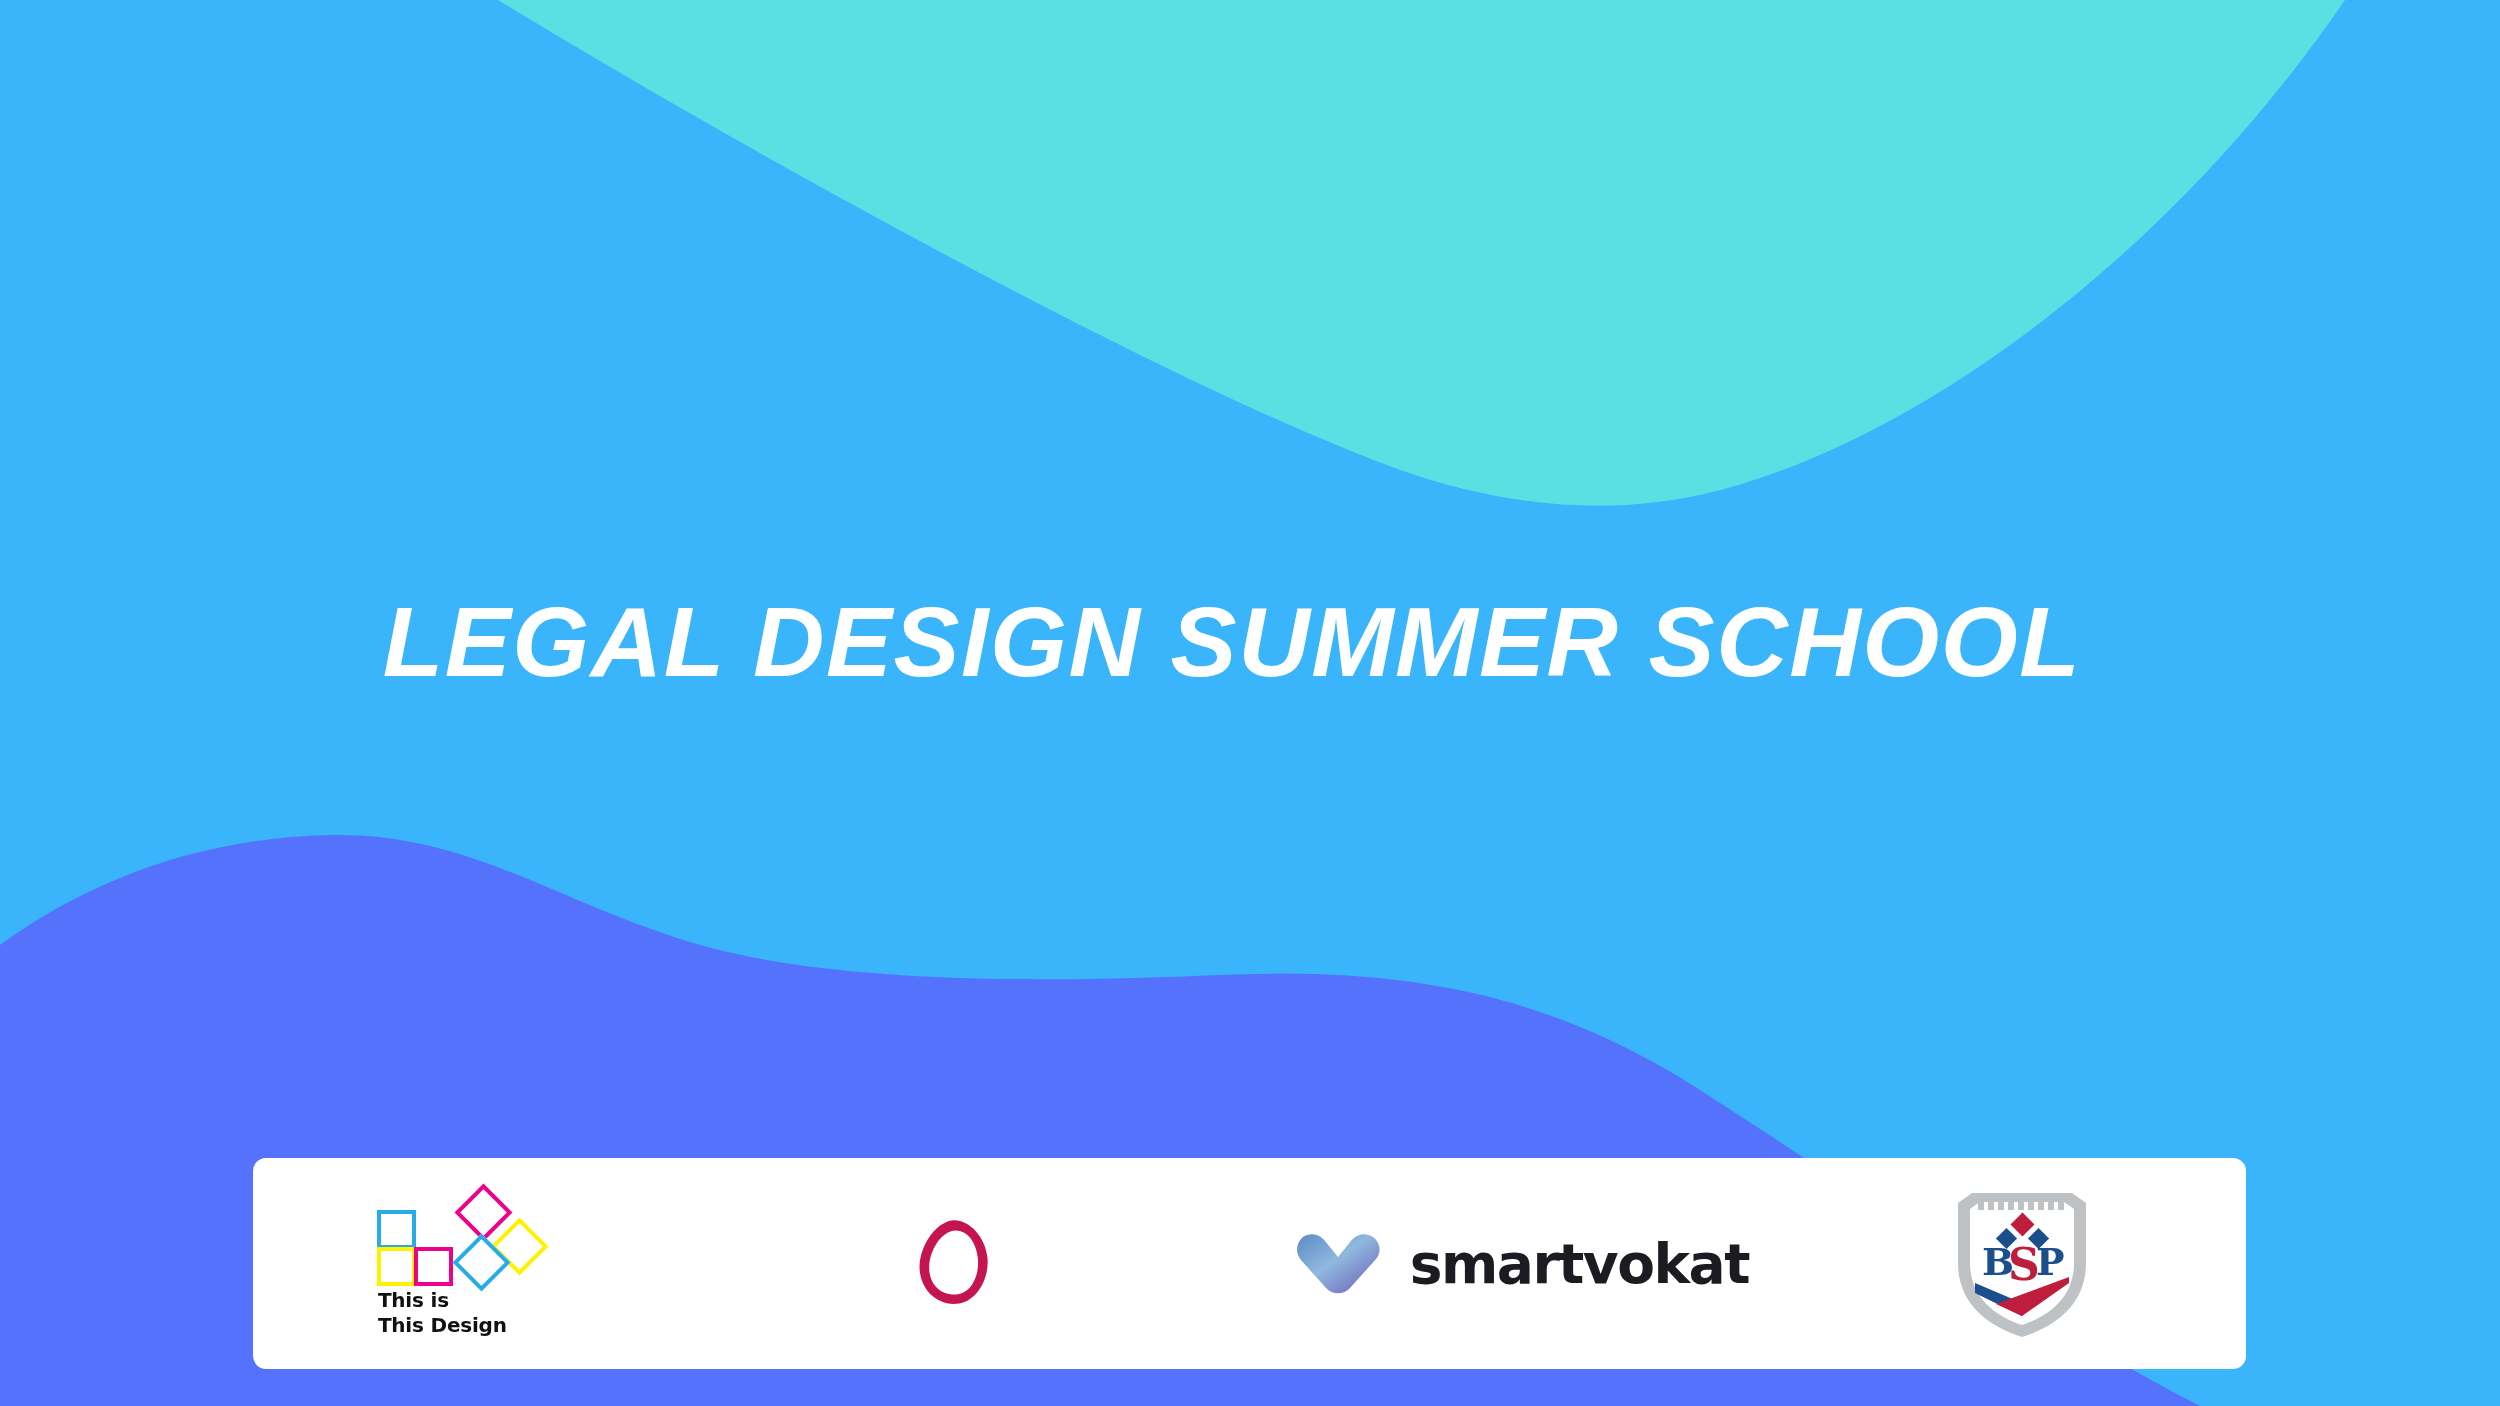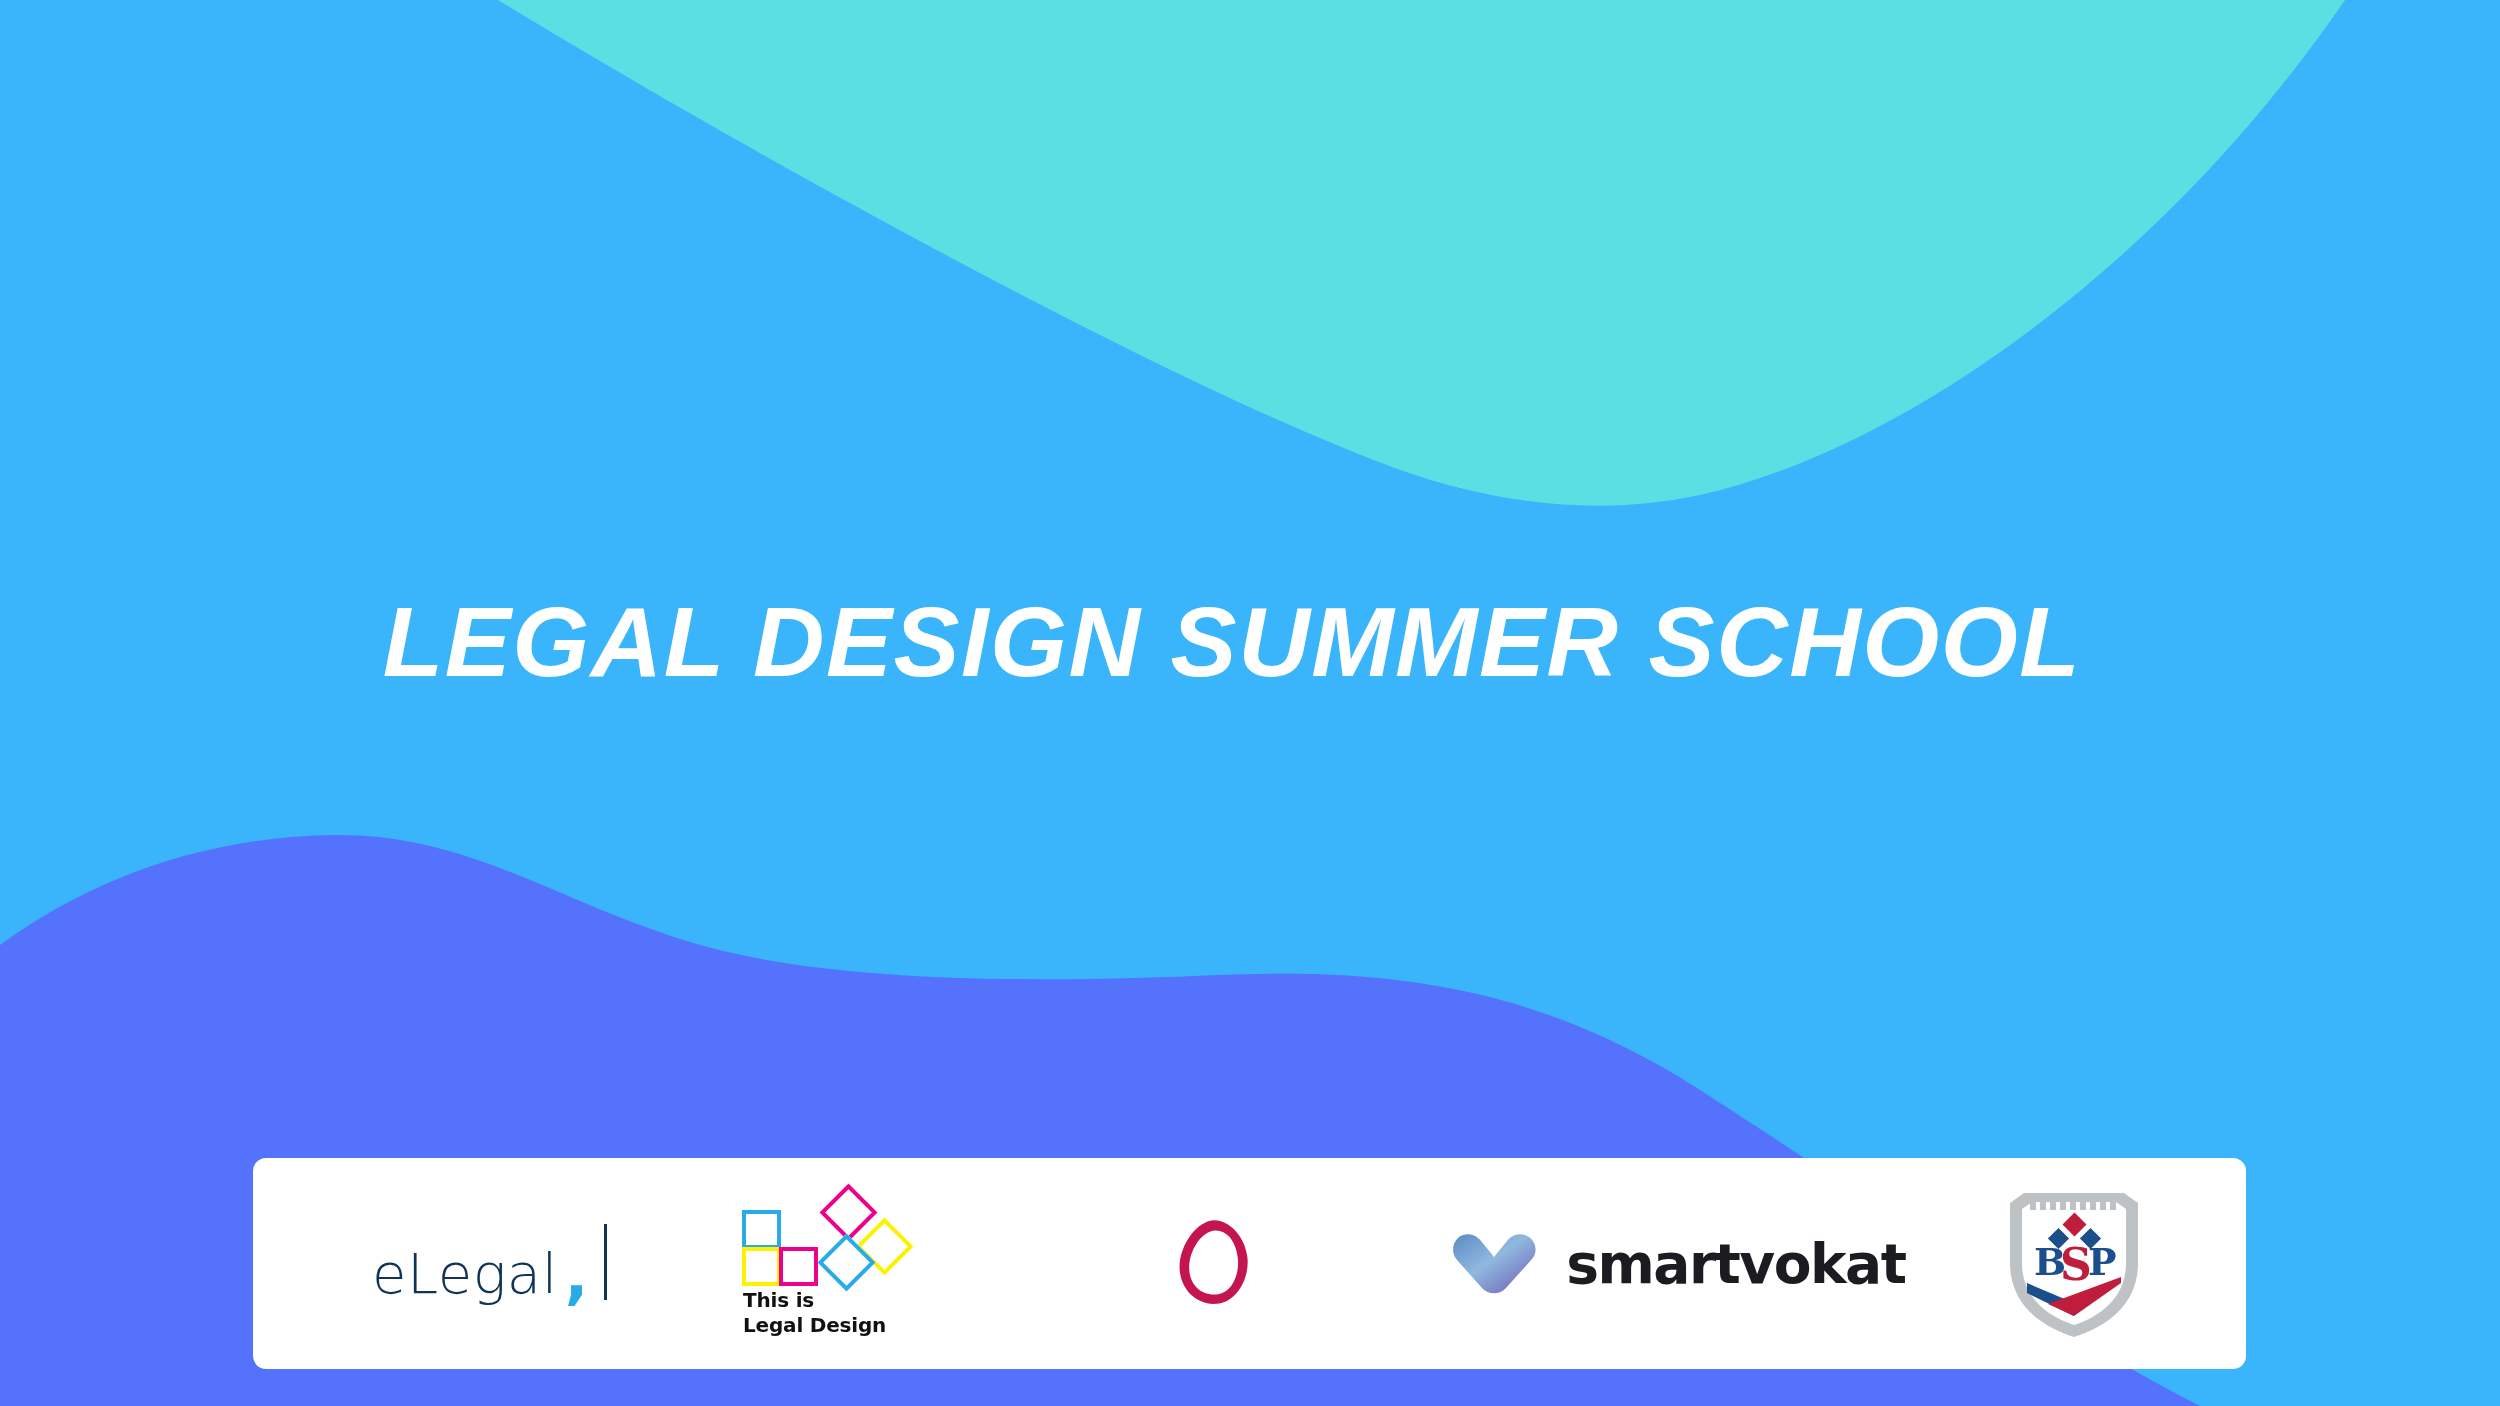--- a/index.html
+++ b/index.html
@@ -200,42 +200,35 @@
              C 840,985 1060,982 1220,975
              C 1420,966 1560,1000 1700,1090
              C 1880,1205 2050,1330 2200,1406
              L 0,1406 Z" fill="#5472FB"></path>
   </svg>
 
   <div id="title">LEGAL DESIGN SUMMER SCHOOL</div>
 
   <div id="logo-card">
 
-    <div class="logo-slot" id="logo-elegal">
-      <div class="elegal-row">
-        <span class="word">eLegal</span>
-        <span class="comma">,</span>
-        <span class="bar"></span>
-      </div>
-    </div>
 
     <div class="logo-slot" id="logo-tild">
       <div id="tild-marks">
 
         <span class="sq" style="left:0px;  top:20px; border-color:#29ABE8;"></span>
         <span class="sq" style="left:0px;  top:57px; border-color:#FFF200;"></span>
         <span class="sq" style="left:37px; top:57px; border-color:#EC008C;"></span>
 
         <span class="dia" style="left:86px;  top:2px;  border-color:#EC008C;"></span>
         <span class="dia" style="left:122px; top:36px; border-color:#FFF200;"></span>
         <span class="dia" style="left:84px;  top:52px; border-color:#29ABE8;"></span>
       </div>
       <div id="tild-text">
         <div>This is</div>
-        <div>Legal Design</div>
+        <div>This Design</div>
       </div>
     </div>
 
     <div class="logo-slot" id="logo-pinsent">
       <svg id="pm-mark" viewBox="0 0 74 88" aria-hidden="true">
         <path d="M37.5 2.2
                  C 52.5 2.2 68.5 19 70.5 40
                  C 72.4 60 60 84.5 39.5 85.8
                  C 18 87.2 3.5 70 2.6 51
                  C 1.6 28 20 2.2 37.5 2.2 Z

